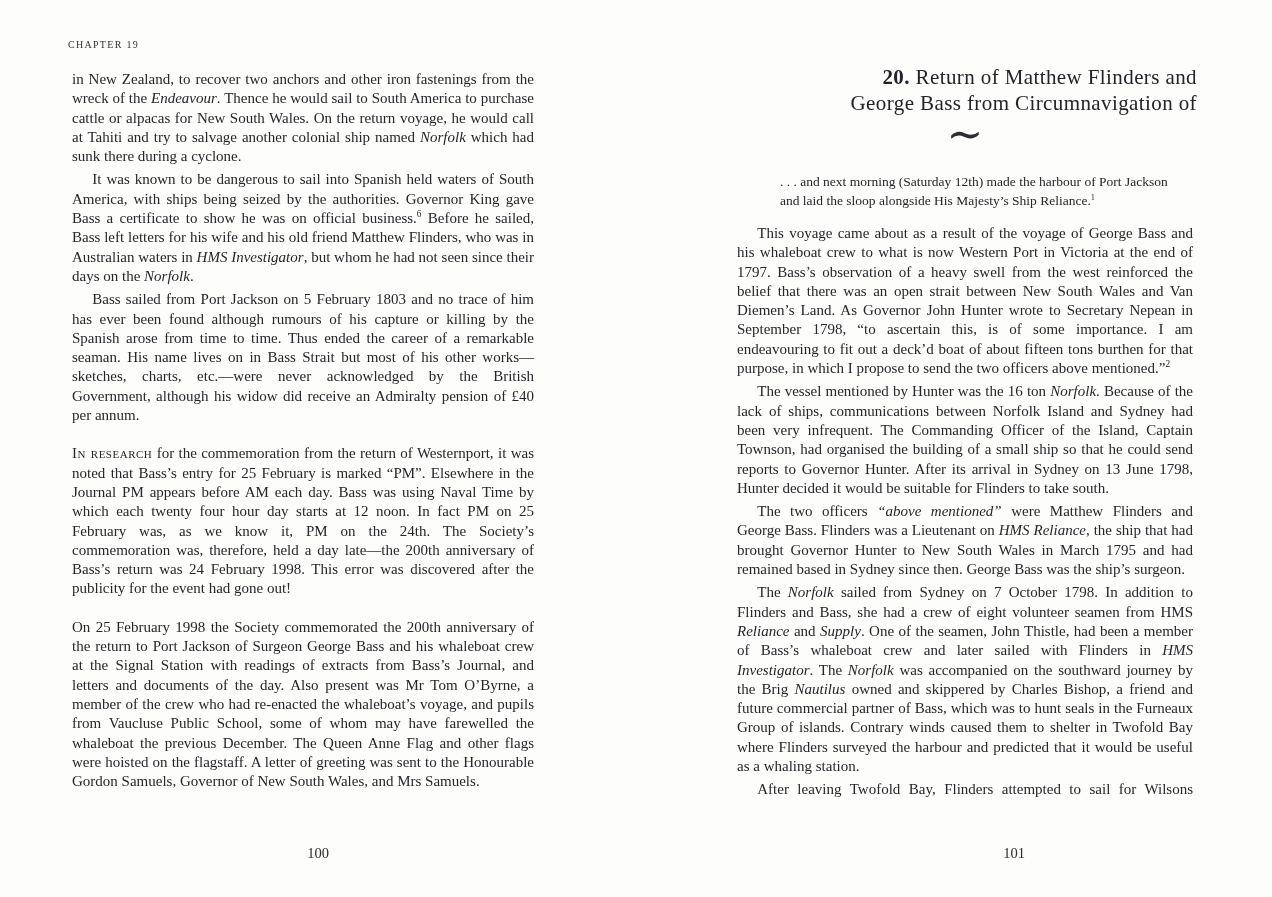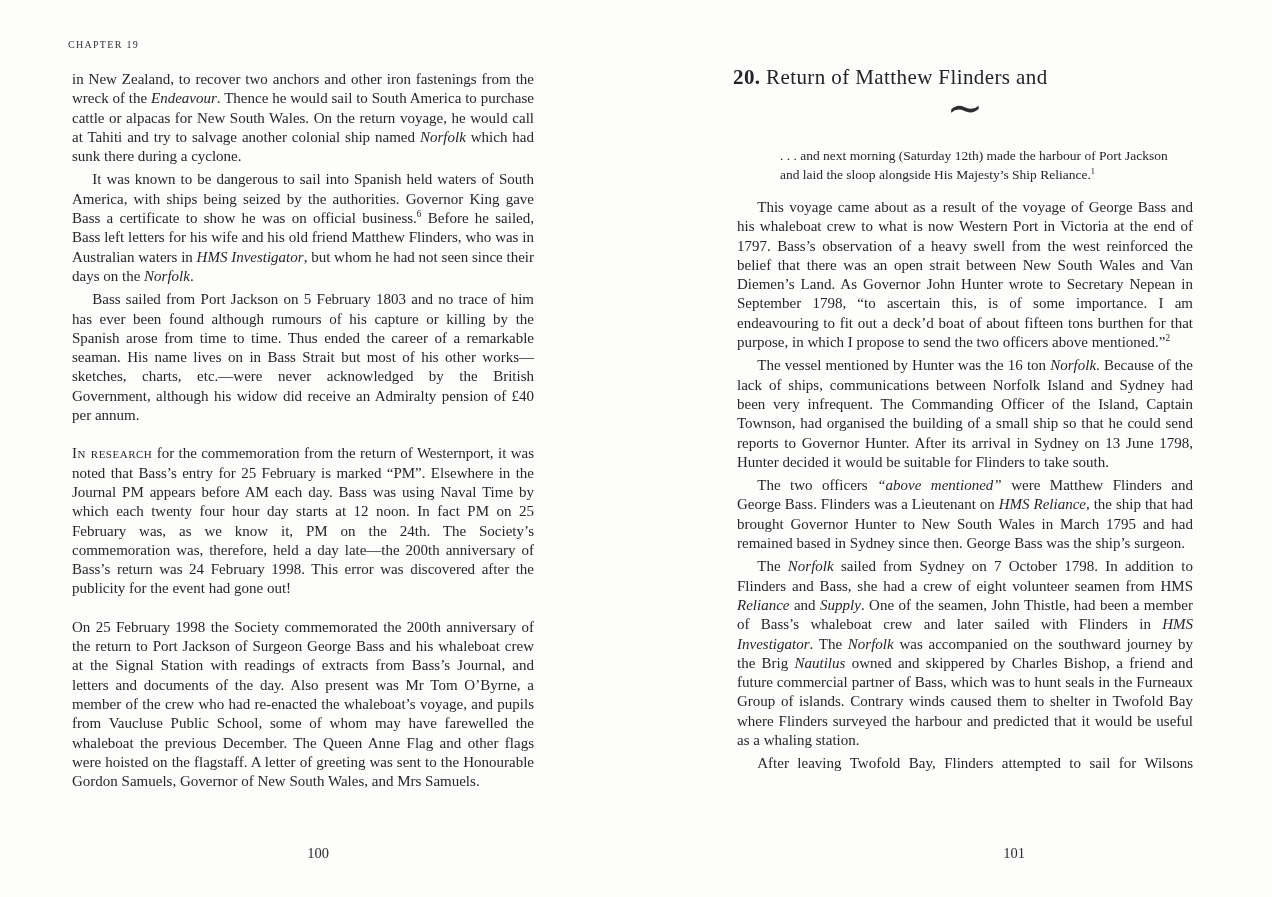--- a/index.html
+++ b/index.html
@@ -54,21 +54,21 @@
   .para.jlast { text-align-last: justify; font-family: Liberation Serif, serif; }
   .it { font-style: italic; }
   .bd { font-weight: 700; }
   .sc { font-variant: small-caps; letter-spacing: 0.5px; }
   .sup {
     vertical-align: super;
     font-size: 0.62em;
     line-height: 0;
   }
   .title-block {
-    text-align: left;
+    text-align: right;
     padding-top: 2px;
   }
   .tline {
     font-size: 21px;
     line-height: 26px;
     letter-spacing: 0.4px;
     color: #232329;
   }
   .ornament {
     text-align: center;
@@ -110,20 +110,21 @@
       <p class="para indent"><span>It was known to be dangerous to sail into Spanish held waters of South America, with ships being seized by the authorities. Governor King gave Bass a certificate to show he was on official business.</span><span class="sup">6</span><span> Before he sailed, Bass left letters for his wife and his old friend Matthew Flinders, who was in Australian waters in </span><span class="it">HMS Investigator</span><span>, but whom he had not seen since their days on the </span><span class="it">Norfolk</span><span>.</span></p>
       <p class="para indent"><span>Bass sailed from Port Jackson on 5 February 1803 and no trace of him has ever been found although rumours of his capture or killing by the Spanish arose from time to time. Thus ended the career of a remarkable seaman. His name lives on in Bass Strait but most of his other works—sketches, charts, etc.—were never acknowledged by the British Government, although his widow did receive an Admiralty pension of £40 per annum.</span></p>
       <p class="para gap"><span class="sc">In research</span><span> for the commemoration from the return of Westernport, it was noted that Bass’s entry for 25 February is marked “PM”. Elsewhere in the Journal PM appears before AM each day. Bass was using Naval Time by which each twenty four hour day starts at 12 noon. In fact PM on 25 February was, as we know it, PM on the 24th. The Society’s commemoration was, therefore, held a day late—the 200th anniversary of Bass’s return was 24 February 1998. This error was discovered after the publicity for the event had gone out!</span></p>
       <p class="para gap"><span>On 25 February 1998 the Society commemorated the 200th anniversary of the return to Port Jackson of Surgeon George Bass and his whaleboat crew at the Signal Station with readings of extracts from Bass’s Journal, and letters and documents of the day. Also present was Mr Tom O’Byrne, a member of the crew who had re-enacted the whaleboat’s voyage, and pupils from Vaucluse Public School, some of whom may have farewelled the whaleboat the previous December. The Queen Anne Flag and other flags were hoisted on the flagstaff. A letter of greeting was sent to the Honourable Gordon Samuels, Governor of New South Wales, and Mrs Samuels.</span></p>
     </div>
 
   <div class="col right-col">
 
     <div class="title-block">
         <div class="tline"><span class="bd">20.</span><span> Return of Matthew Flinders and</span></div>
+        <div class="tline"><span>George Bass from Circumnavigation of</span></div>
       </div>
 
     <div class="ornament">∼</div>
 
     <div class="epigraph"><span>. . . and next morning (Saturday 12th) made the harbour of Port Jackson and laid the sloop alongside His Majesty’s Ship Reliance.</span><span class="sup">1</span></div>
 
     <div class="body-text">
         <p class="para indent"><span>This voyage came about as a result of the voyage of George Bass and his whaleboat crew to what is now Western Port in Victoria at the end of 1797. Bass’s observation of a heavy swell from the west reinforced the belief that there was an open strait between New South Wales and Van Diemen’s Land. As Governor John Hunter wrote to Secretary Nepean in September 1798, “to ascertain this, is of some importance. I am endeavouring to fit out a deck’d boat of about fifteen tons burthen for that purpose, in which I propose to send the two officers above mentioned.”</span><span class="sup">2</span></p>
         <p class="para indent"><span>The vessel mentioned by Hunter was the 16 ton </span><span class="it">Norfolk</span><span>. Because of the lack of ships, communications between Norfolk Island and Sydney had been very infrequent. The Commanding Officer of the Island, Captain Townson, had organised the building of a small ship so that he could send reports to Governor Hunter. After its arrival in Sydney on 13 June 1798, Hunter decided it would be suitable for Flinders to take south.</span></p>
         <p class="para indent"><span>The two officers </span><span class="it">“above mentioned”</span><span> were Matthew Flinders and George Bass. Flinders was a Lieutenant on </span><span class="it">HMS Reliance</span><span>, the ship that had brought Governor Hunter to New South Wales in March 1795 and had remained based in Sydney since then. George Bass was the ship’s surgeon.</span></p>

